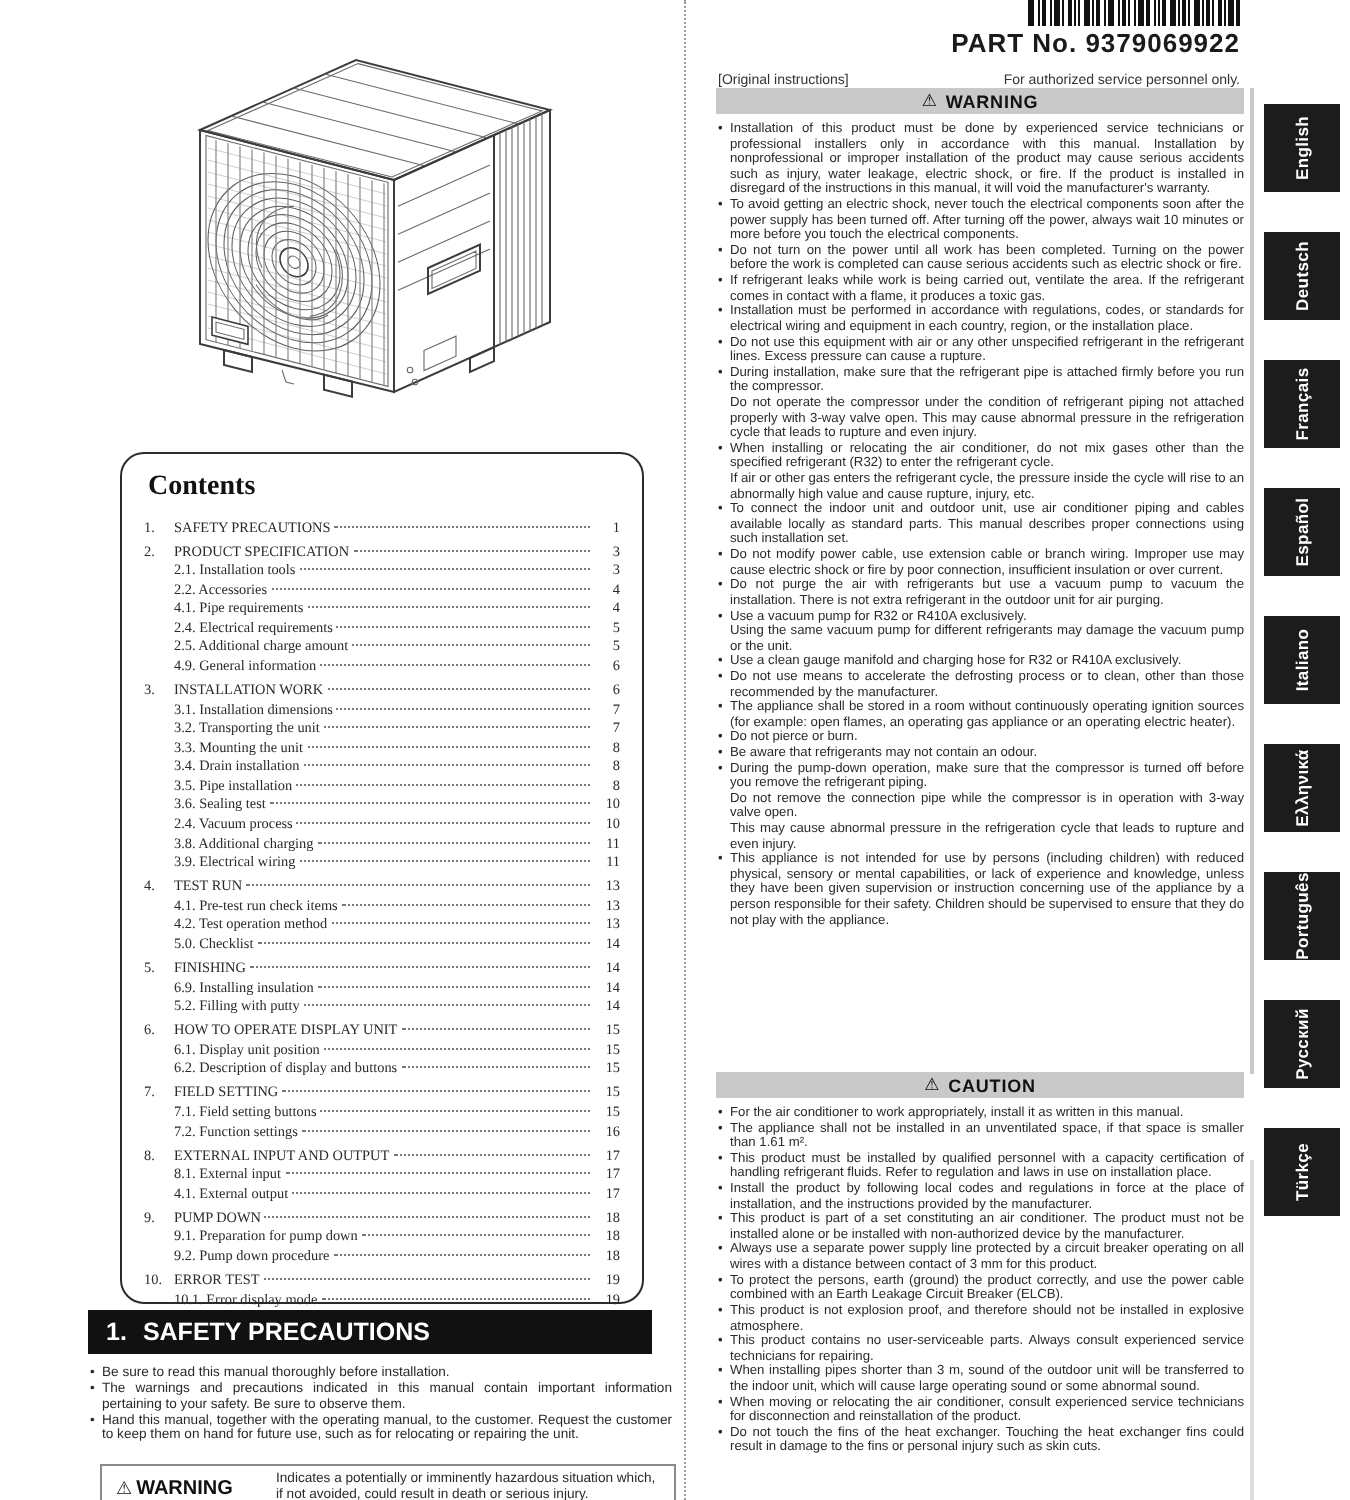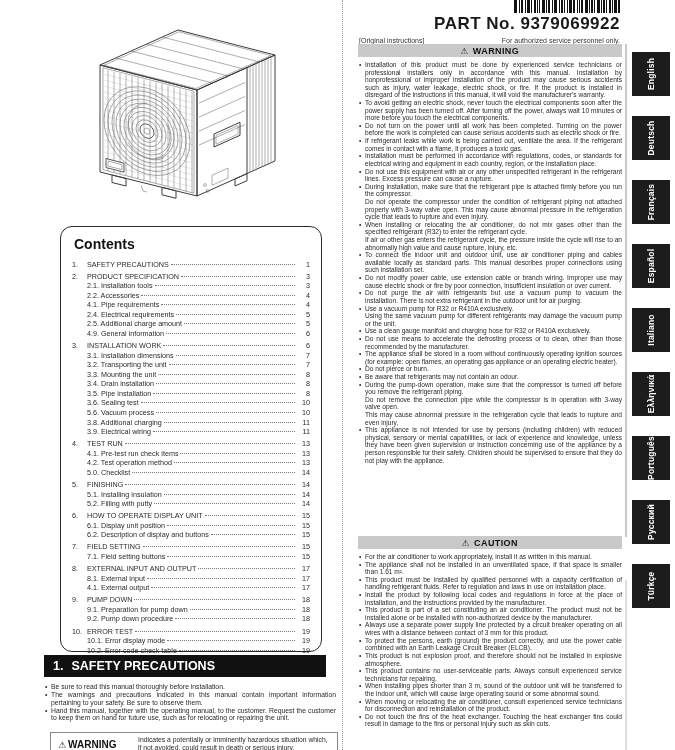--- a/index.html
+++ b/index.html
@@ -6,38 +6,38 @@
   .page{position:relative;width:675px;height:750px;background:#fff;overflow:hidden;
         font-family:"Liberation Sans","DejaVu Sans",sans-serif;color:#222;}
   .fold-line{position:absolute;left:342px;top:0;height:750px;width:0;border-left:1px dotted #9a9a9a;}
   .edge-line{position:absolute;left:625px;width:2px;background:#c9c9c9;}
   .edge-line.seg1{top:44px;height:493px;}
   .edge-line.seg2{top:580px;height:170px;background:#ddd;}
 
   
   .barcode{position:absolute;top:0;right:55px;height:13px;display:flex;align-items:stretch;}
   .barcode span{display:block;background:#111;}
-  .part-no{position:absolute;top:14px;right:55px;font-size:17px;font-weight:bold;color:#1a1a1a;letter-spacing:.5px;margin-left:16px;}
+  .part-no{position:absolute;top:14px;right:55px;font-size:13px;font-weight:bold;color:#1a1a1a;letter-spacing:.5px;margin-left:16px;}
   .orig{position:absolute;top:37px;left:359px;font-size:7px;color:#333;}
   .authz{position:absolute;top:37px;right:55px;font-size:7px;color:#333;}
 
   
   .col-right{position:absolute;left:358px;top:44px;width:264px;}
   .col-caution{position:absolute;left:358px;top:536px;width:264px;height:214px;overflow:hidden;}
   .sec-bar{background:#c9c9c9;height:13px;display:flex;align-items:center;justify-content:center;
            font-size:9px;font-weight:bold;color:#111;letter-spacing:.4px;margin-bottom:4px;}
   .sec-bar .tri{margin-right:4px;font-size:8.5px;}
   .blist{margin:0;padding:0;list-style:none;font-size:6.6px;line-height:1.155;color:#2a2a2a;text-align:justify;}
   .blist li{position:relative;padding-left:7px;white-space:pre-line;}
   .blist li::before{content:"\2022";position:absolute;left:1px;top:0;}
 
   
   .unit-art{position:absolute;left:75px;top:10px;}
   .contents-box{position:absolute;left:60px;top:226px;width:262px;height:426px;box-sizing:border-box;
-                border:1.6px solid #2b2b2b;border-radius:12px;padding:7px 11px 6px 11px;}
+                border:1.6px solid #2b2b2b;border-radius:12px;padding:7px 11px 6px 11px;font-family:Liberation Serif, serif;}
   .contents-title{font-size:14px;font-weight:bold;color:#111;margin:2px 0 5px 2px;}
   .toc{display:flex;flex-direction:column;}
   .toc-row{display:flex;align-items:baseline;font-size:7.2px;line-height:9.55px;color:#2a2a2a;}
   .toc-row.main{margin-top:2.6px;}
   .toc-row.sub{padding-left:15px;}
   .toc-num{flex:none;width:15px;}
   .toc-label{flex:none;white-space:nowrap;}
   .toc-dots{flex:1;border-bottom:1px dotted #777;margin:0 2px;transform:translateY(-2px);}
   .toc-page{flex:none;width:13px;text-align:right;}
 
@@ -308,21 +308,21 @@
 
         <div class="toc-row sub">
 
           <span class="toc-label">3.6. Sealing test</span>
           <span class="toc-dots"></span>
           <span class="toc-page">10</span>
         </div>
 
         <div class="toc-row sub">
 
-          <span class="toc-label">5.6. Vacuum process</span>
+          <span class="toc-label">2.4. Vacuum process</span>
           <span class="toc-dots"></span>
           <span class="toc-page">10</span>
         </div>
 
         <div class="toc-row sub">
 
           <span class="toc-label">3.8. Additional charging</span>
           <span class="toc-dots"></span>
           <span class="toc-page">11</span>
         </div>
@@ -364,21 +364,21 @@
 
         <div class="toc-row main">
           <span class="toc-num">5.</span>
           <span class="toc-label">FINISHING</span>
           <span class="toc-dots"></span>
           <span class="toc-page">14</span>
         </div>
 
         <div class="toc-row sub">
 
-          <span class="toc-label">5.1. Installing insulation</span>
+          <span class="toc-label">6.9. Installing insulation</span>
           <span class="toc-dots"></span>
           <span class="toc-page">14</span>
         </div>
 
         <div class="toc-row sub">
 
           <span class="toc-label">5.2. Filling with putty</span>
           <span class="toc-dots"></span>
           <span class="toc-page">14</span>
         </div>
@@ -411,20 +411,26 @@
           <span class="toc-page">15</span>
         </div>
 
         <div class="toc-row sub">
 
           <span class="toc-label">7.1. Field setting buttons</span>
           <span class="toc-dots"></span>
           <span class="toc-page">15</span>
         </div>
 
+        <div class="toc-row sub">
+
+          <span class="toc-label">7.2. Function settings</span>
+          <span class="toc-dots"></span>
+          <span class="toc-page">16</span>
+        </div>
 
         <div class="toc-row main">
           <span class="toc-num">8.</span>
           <span class="toc-label">EXTERNAL INPUT AND OUTPUT</span>
           <span class="toc-dots"></span>
           <span class="toc-page">17</span>
         </div>
 
         <div class="toc-row sub">
 

